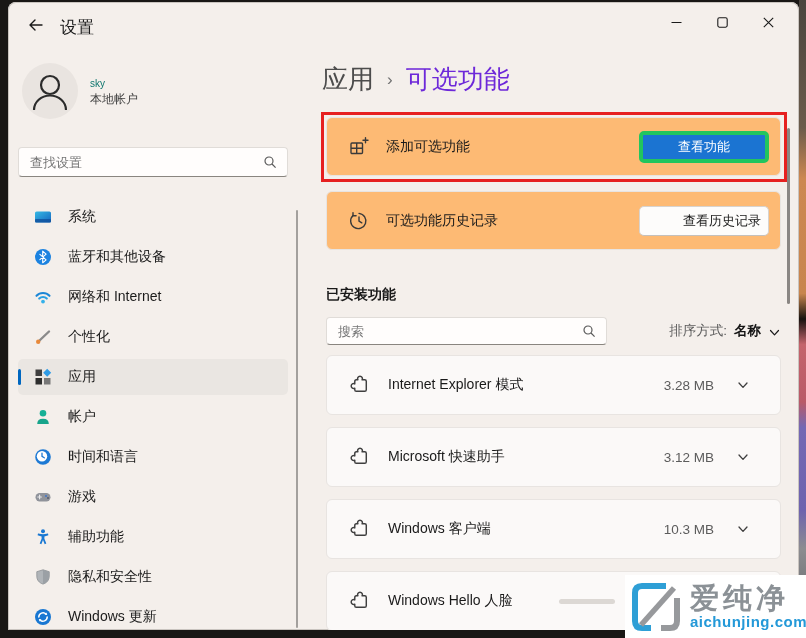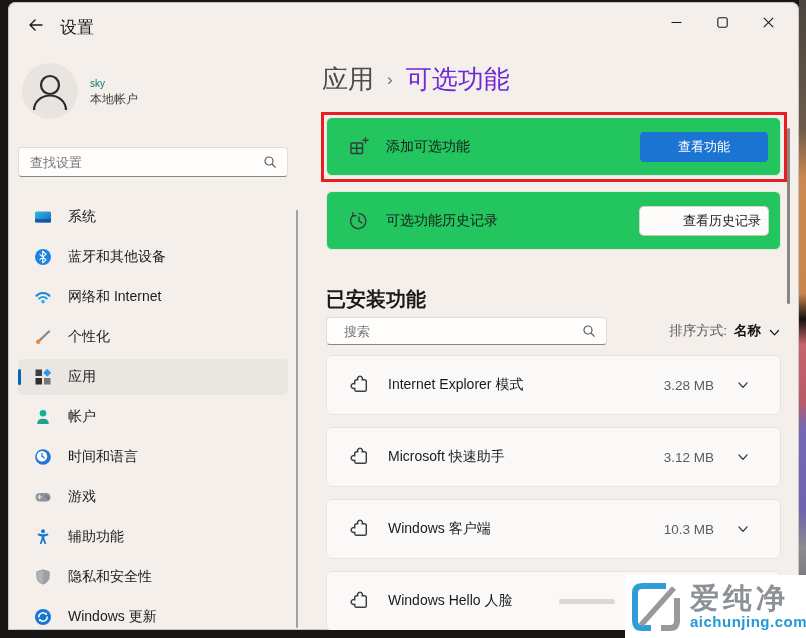--- a/index.html
+++ b/index.html
@@ -53,38 +53,38 @@
 
   
   .main { position:absolute; left:300px; top:46px; right:0; bottom:0; }
   .breadcrumb { position:absolute; left:14px; top:14px; display:flex; align-items:baseline; gap:13px; }
   .crumb-parent { font-size:26px; color:#4c4c4c; cursor:pointer; }
   .crumb-sep { font-size:17px; color:#707070; position:relative; top:-3px; }
   .crumb-current { font-size:26px; color:#6d28d9; font-weight:400; }
 
   .highlight-box { position:absolute; left:13px; top:64px; width:466px; height:70px;
     border:3px solid #e62020; }
-  .card { position:absolute; background:#22c55e; border:1px solid #e8e4e1; border-radius:6px;
+  .card { position:absolute; background:#fdba74; border:1px solid #e8e4e1; border-radius:6px;
     display:flex; align-items:center; }
   .card-add { left:18px; top:69px; width:455px; height:59px; }
   .card-history { left:18px; top:143px; width:455px; height:59px; }
   .card .cicon { margin-left:21px; display:flex; }
   .card .clabel { margin-left:16px; font-size:14px; color:#1a1a1a; }
   .btn-accent { position:absolute; right:11px; top:13px; width:130px; height:32px; background:#1b74d2;
-    color:#fff; font-size:13px; border:1px solid #22c55e; border-radius:5px; cursor:pointer;
+    color:#fff; font-size:13px; border:4px solid #22c55e; border-radius:5px; cursor:pointer;
     font-family:inherit; }
   .btn-plain { position:absolute; right:11px; top:14px; width:130px; height:30px; background:#fdfcfb;
     color:#1a1a1a; font-size:13px; border:1px solid #d7d3cf; border-bottom-color:#c4c0bc;
     border-radius:5px; cursor:pointer; font-family:inherit;padding-left:36px; }
 
-  .section-heading { position:absolute; left:18px; top:238px; font-size:20px; font-weight:bold; color:#1a1a1a; }
+  .section-heading { position:absolute; left:18px; top:238px; font-size:14px; font-weight:bold; color:#1a1a1a; }
 
   .installed-search { position:absolute; left:18px; top:269px; width:281px; height:28px;
     background:#fffdfc; border:1px solid #e0dcd8; border-bottom:1px solid #89857f; border-radius:4px;
-    display:flex; align-items:center;padding-left:6px; }
+    display:flex; align-items:center; }
   .installed-search input { flex:1; border:none; outline:none; background:transparent; font-size:13px;
     color:#1a1a1a; padding:0 8px 0 11px; font-family:inherit; }
   .installed-search .mag { margin-right:10px; display:flex; }
 
   .sort-control { position:absolute; right:18px; top:269px; height:28px; display:flex; align-items:center;
     gap:7px; cursor:pointer; }
   .sort-label { font-size:13.5px; color:#5c5c5c;text-align:center; }
   .sort-value { font-size:13.5px; color:#141414; font-weight:bold; }
   .sort-control .chev { display:flex; margin-top:2px; }
 

